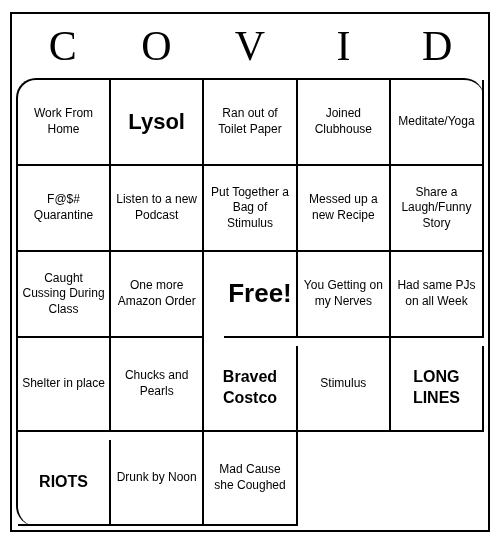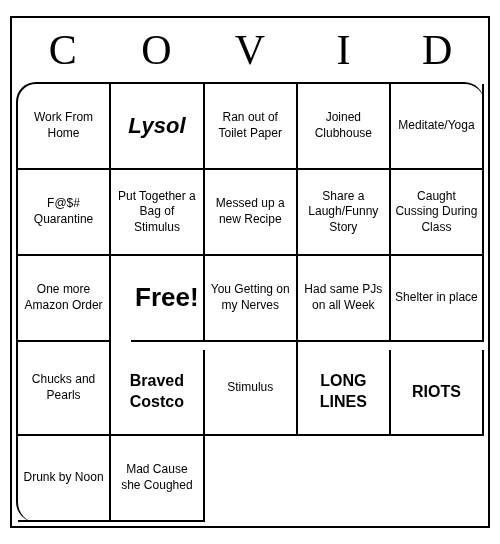--- a/index.html
+++ b/index.html
@@ -54,21 +54,20 @@
       padding: 6px 4px;
       min-height: 86px;
       font-size: 12px;
       line-height: 1.3;
       color: #000;
     }
 
     .bingo-cell.large-text {
       font-size: 22px;
       font-weight: bold;
-      font-style: italic;
     }
 
     .bingo-cell.medium-text {
       font-size: 16px;
       font-weight: bold;
       margin-top: 8px;
     }
 
     .bingo-cell.free {
       font-size: 26px;
@@ -87,20 +86,21 @@
       <div class="bingo-letter">I</div>
       <div class="bingo-letter">D</div>
     </div>
   <div class="bingo-grid">
   <div class="bingo-cell">Work From Home</div>
       <div class="bingo-cell large-text">Lysol</div>
       <div class="bingo-cell">Ran out of Toilet Paper</div>
       <div class="bingo-cell">Joined Clubhouse</div>
       <div class="bingo-cell">Meditate/Yoga</div>
       <div class="bingo-cell">F@$# Quarantine</div>
+      <div class="bingo-cell">Listen to a new Podcast</div>
       <div class="bingo-cell">Put Together a Bag of Stimulus</div>
       <div class="bingo-cell">Messed up a new Recipe</div>
       <div class="bingo-cell">Share a Laugh/Funny Story</div>
       <div class="bingo-cell">Caught Cussing During Class</div>
       <div class="bingo-cell">One more Amazon Order</div>
       <div class="bingo-cell free">Free!</div>
       <div class="bingo-cell">You Getting on my Nerves</div>
       <div class="bingo-cell">Had same PJs on all Week</div>
       <div class="bingo-cell">Shelter in place</div>
       <div class="bingo-cell">Chucks and Pearls</div>

